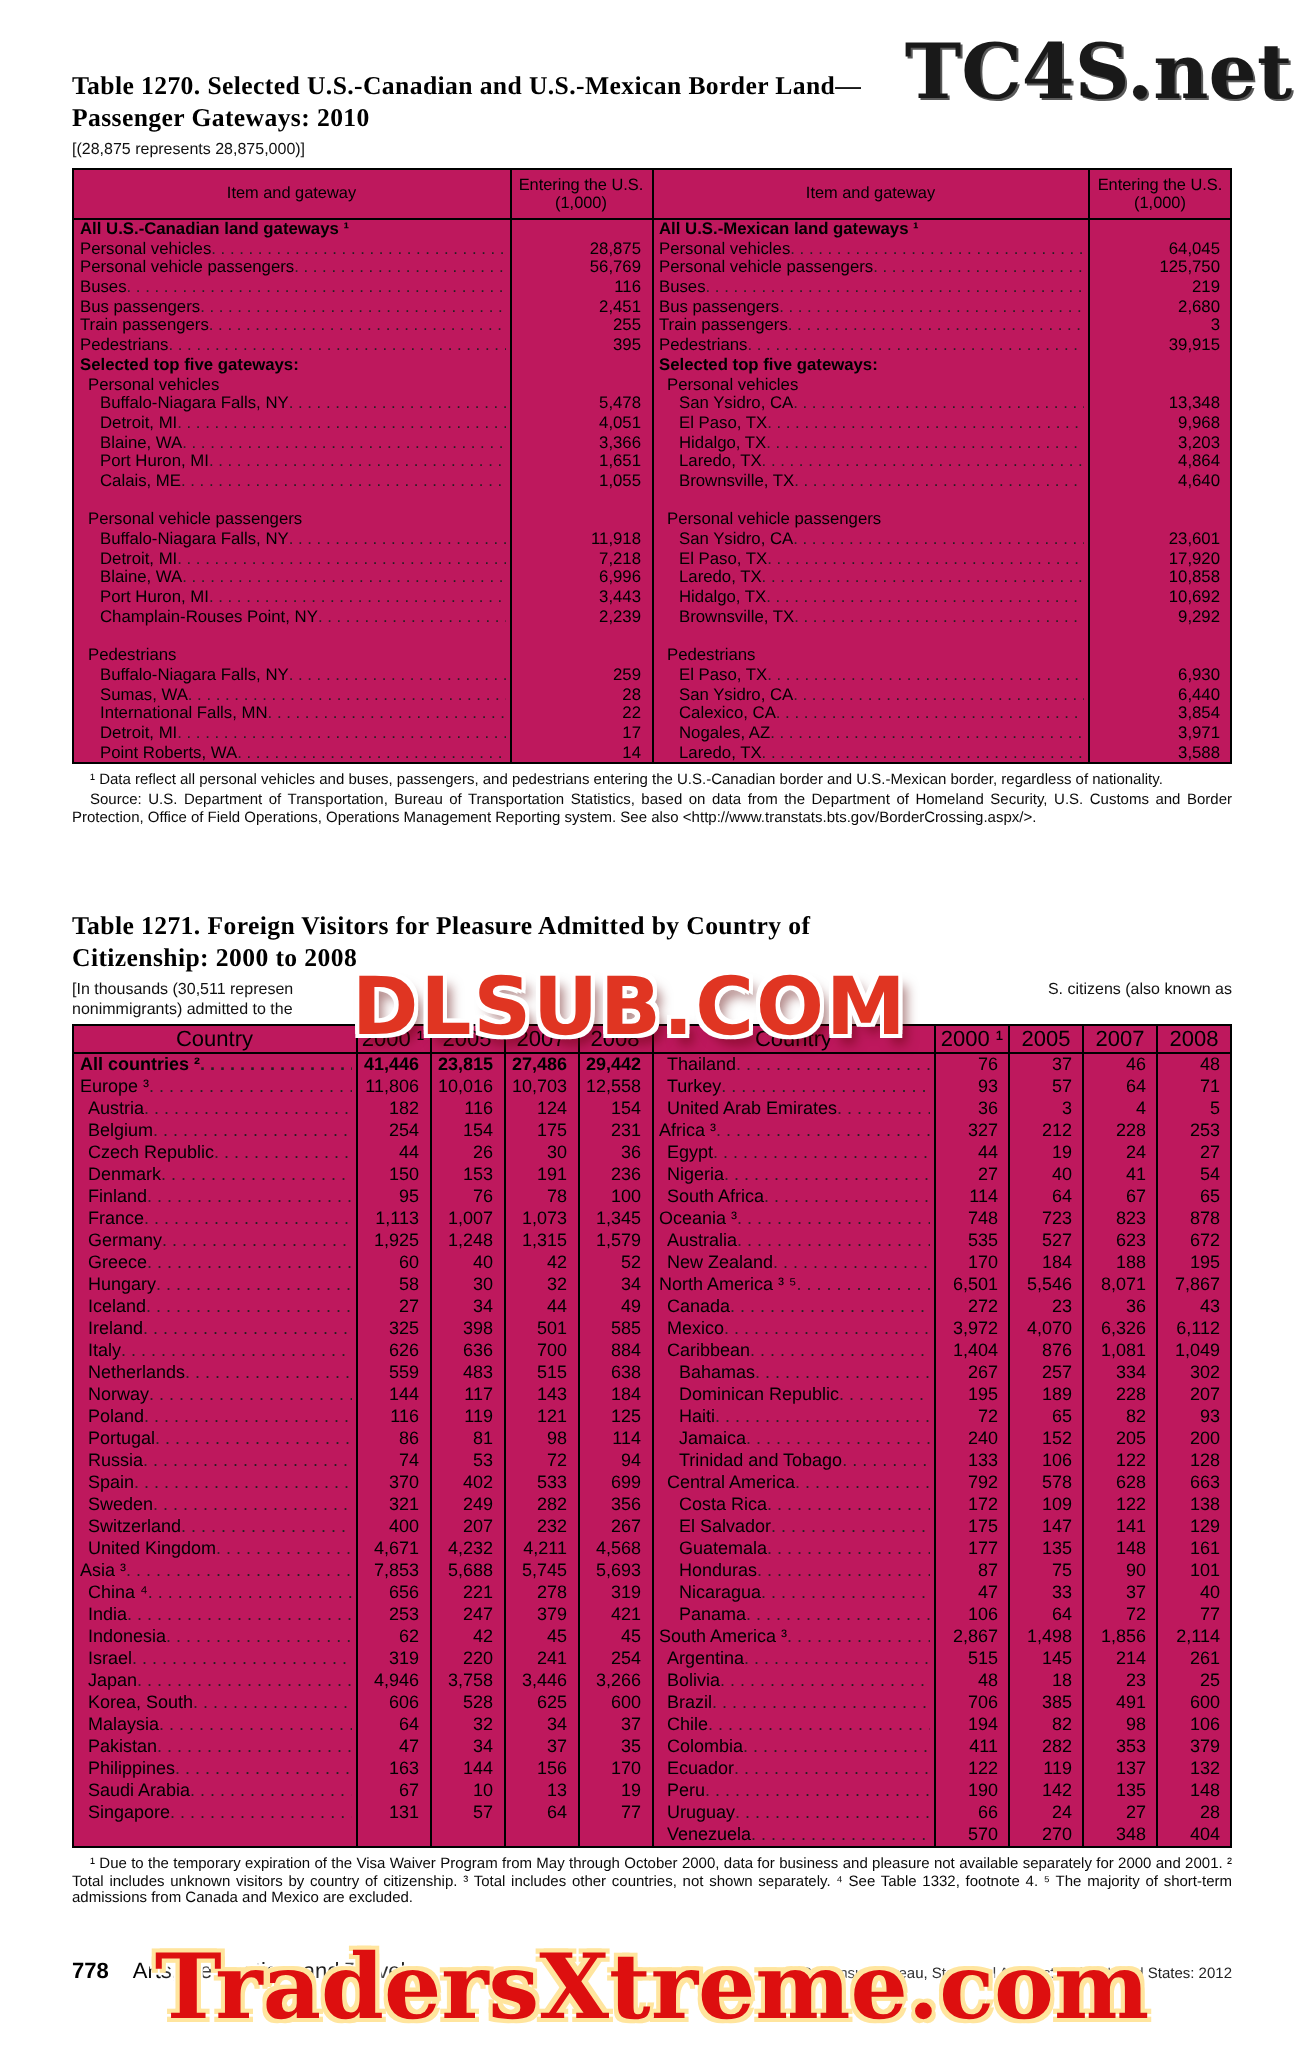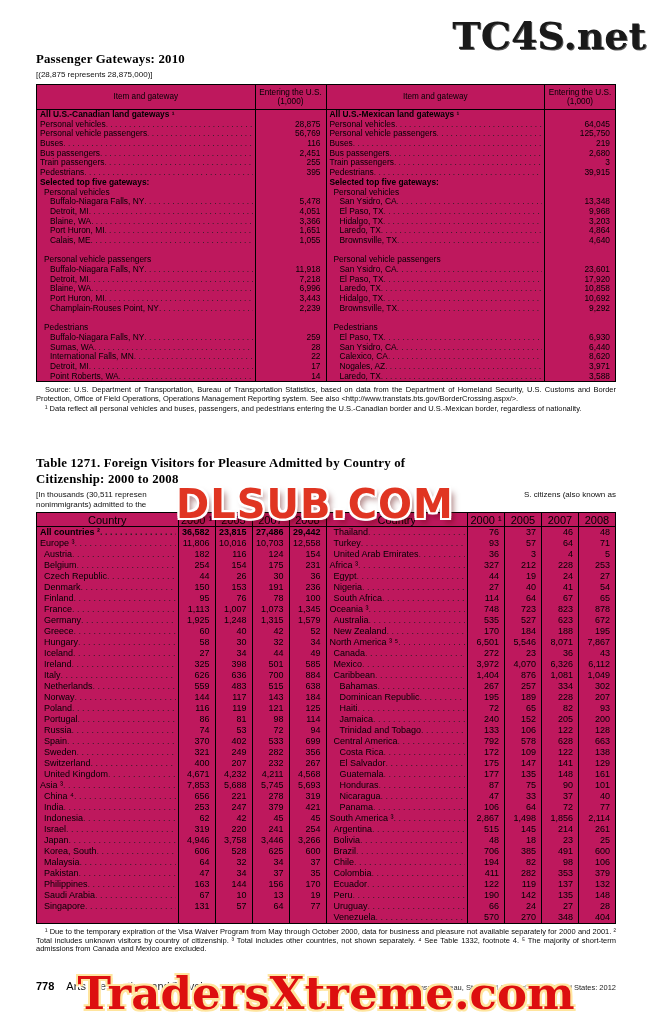--- a/index.html
+++ b/index.html
@@ -69,21 +69,21 @@
                       0 0 10px rgba(255,255,255,.9);}
 </style>
 </head>
 <body>
 
 <div class="page">
 
   <div class="wm" id="wm-top">TC4S.net</div>
 
   <section class="sec" id="sec1270">
-    <h2 class="ttitle"><br><span>Passenger Gateways: 2010</span></h2>
+    <h2 class="ttitle"><span>Table 1270. Selected U.S.-Canadian and U.S.-Mexican Border Land—</span><br><span>Passenger Gateways: 2010</span></h2>
     <div class="bracket">[(28,875 represents 28,875,000)]</div>
 
     <div class="dtable t1270">
       <div class="half">
         <div class="colstack col-items">
           <div class="colhead">Item and gateway</div>
           <div class="colbody" id="l70L">
               <div class="trow rb">
                 <span class="lbl ind0">All U.S.-Canadian land gateways ¹</span>
               </div>
@@ -355,31 +355,31 @@
               <div class="vcell"></div>
               <div class="vcell">23,601</div>
               <div class="vcell">17,920</div>
               <div class="vcell">10,858</div>
               <div class="vcell">10,692</div>
               <div class="vcell">9,292</div>
               <div class="vcell"></div>
               <div class="vcell"></div>
               <div class="vcell">6,930</div>
               <div class="vcell">6,440</div>
-              <div class="vcell">8,620</div>
+              <div class="vcell">3,854</div>
               <div class="vcell">3,971</div>
               <div class="vcell">3,588</div>
             </div>
         </div>
       </div>
     </div>
 
     <div class="fnblock">
+      <div class="fn">¹ Data reflect all personal vehicles and buses, passengers, and pedestrians entering the U.S.-Canadian border and U.S.-Mexican border, regardless of nationality.</div>
       <div class="fn">Source: U.S. Department of Transportation, Bureau of Transportation Statistics, based on data from the Department of Homeland Security, U.S. Customs and Border Protection, Office of Field Operations, Operations Management Reporting system. See also &lt;http://www.transtats.bts.gov/BorderCrossing.aspx/&gt;.</div>
-      <div class="fn">¹ Data reflect all personal vehicles and buses, passengers, and pedestrians entering the U.S.-Canadian border and U.S.-Mexican border, regardless of nationality.</div>
     </div>
   </section>
 
   <section class="sec" id="sec1271">
     <h2 class="ttitle"><span>Table 1271. Foreign Visitors for Pleasure Admitted by Country of</span><br><span>Citizenship: 2000 to 2008</span></h2>
     <div class="note1">
       <span>[In thousands (30,511 represen</span>
       <span class="note-gap"></span>
       <span>S. citizens (also known as</span>
     </div>
@@ -529,21 +529,21 @@
               <div class="trow">
                 <span class="lbl ind1">Singapore</span>
                 <span class="dots"></span>
               </div>
               <div class="trow"></div>
             </div>
         </div>
         <div class="colstack col-year">
           <div class="colhead">2000 ¹</div>
           <div class="colbody" id="y71L0">
-              <div class="vcell rb">36,582</div>
+              <div class="vcell rb">41,446</div>
               <div class="vcell">11,806</div>
               <div class="vcell">182</div>
               <div class="vcell">254</div>
               <div class="vcell">44</div>
               <div class="vcell">150</div>
               <div class="vcell">95</div>
               <div class="vcell">1,113</div>
               <div class="vcell">1,925</div>
               <div class="vcell">60</div>
               <div class="vcell">58</div>

